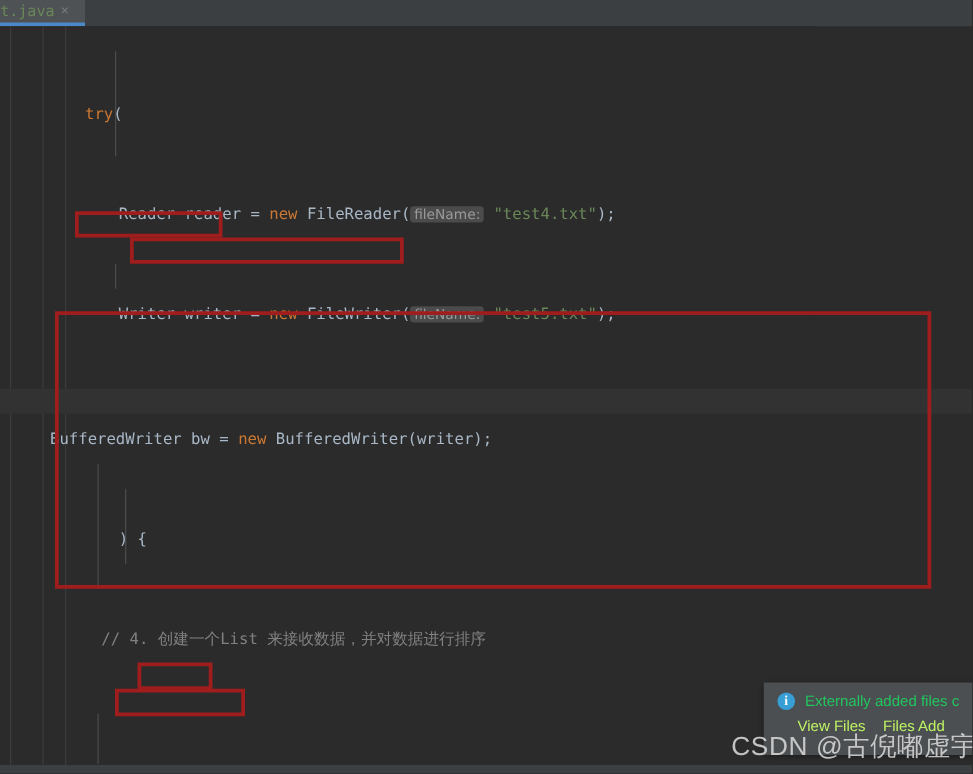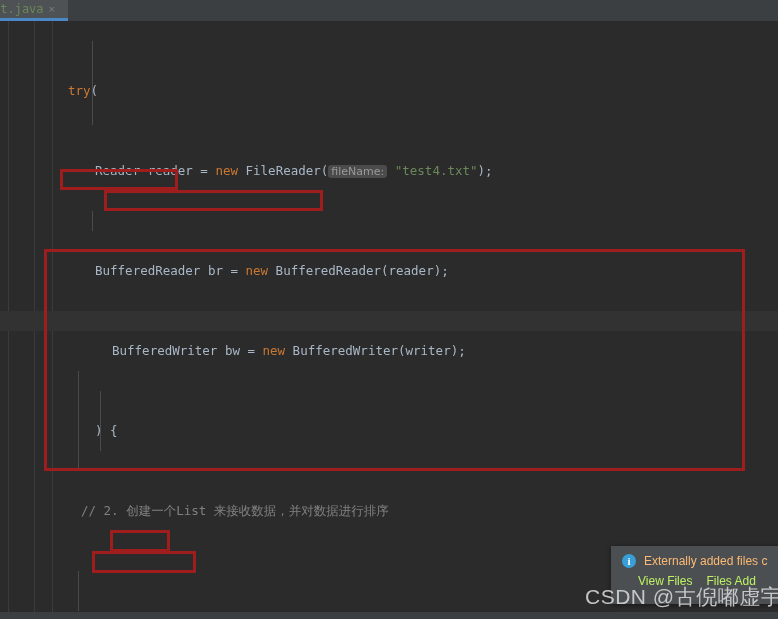--- a/index.html
+++ b/index.html
@@ -129,21 +129,21 @@
   .info-icon {
     width: 14px; height: 14px; border-radius: 50%;
     background: #389fd6;
     color: #ffffff;
     font-size: 11px; font-weight: bold;
     display: flex; align-items: center; justify-content: center;
     flex: 0 0 auto;
     font-family: "Liberation Serif", serif;
   }
   .balloon-text {
-    color: #fdba74;
+    color: #22c55e;
     font-size: 12px;
     margin-left: 8px;
     white-space: nowrap;
   }
   .balloon-actions {
     display: flex;
     padding: 6px 0 0 27px;
     white-space: nowrap;
   }
   .balloon-link {
@@ -197,28 +197,28 @@
     <div class="indentguide" style="left:78px; top:350px; height:100px;"></div>
     <div class="indentguide" style="left:100px; top:370px; height:60px;"></div>
     <div class="indentguide" style="left:78px; top:550px; height:40px;"></div>
 
     <div class="code">
 
       <div class="ln" style="padding-left:68px;"><span class="kw">try</span>(</div>
 
       <div class="ln" style="padding-left:95px;">Reader reader = <span class="kw">new</span> FileReader(<span class="hint">fileName:</span> <span class="str">"test4.txt"</span>);</div>
 
-
-      <div class="ln" style="padding-left:95px;">BufferedReader br = <span class="kw">new</span> BufferedReader(reader);</div>
-
-      <div class="ln" style="padding-left:112px;">BufferedWriter bw = <span class="kw">new</span> BufferedWriter(writer);</div>
+      <div class="ln" style="padding-left:95px;">Writer writer = <span class="kw">new</span> FileWriter(<span class="hint">fileName:</span> <span class="str">"test5.txt"</span>);</div>
+
+
+      <div class="ln" style="padding-left:40px;">BufferedWriter bw = <span class="kw">new</span> BufferedWriter(writer);</div>
 
       <div class="ln" style="padding-left:95px;">) {</div>
 
-      <div class="ln" style="padding-left:81px;"><span class="cmt">// 2. 创建一个List 来接收数据，并对数据进行排序</span></div>
+      <div class="ln" style="padding-left:81px;"><span class="cmt">// 4. 创建一个List 来接收数据，并对数据进行排序</span></div>
 
       
 
       
 
       
 
       
 
       

